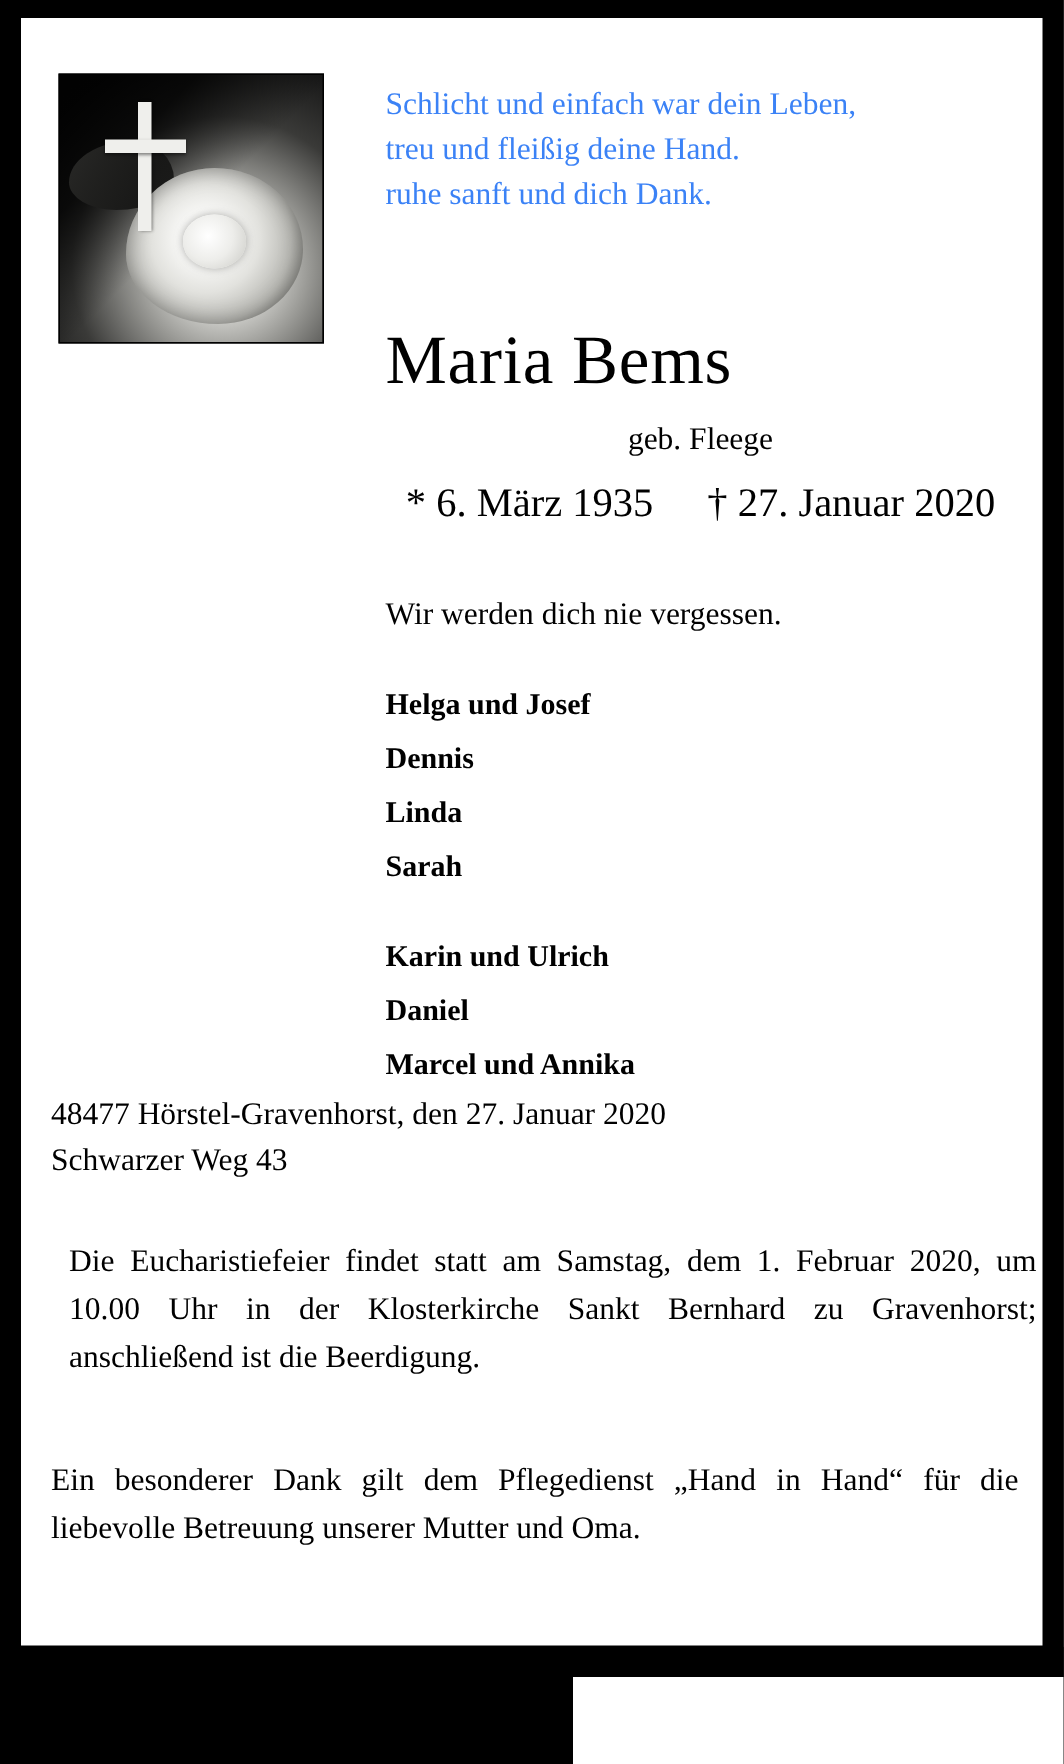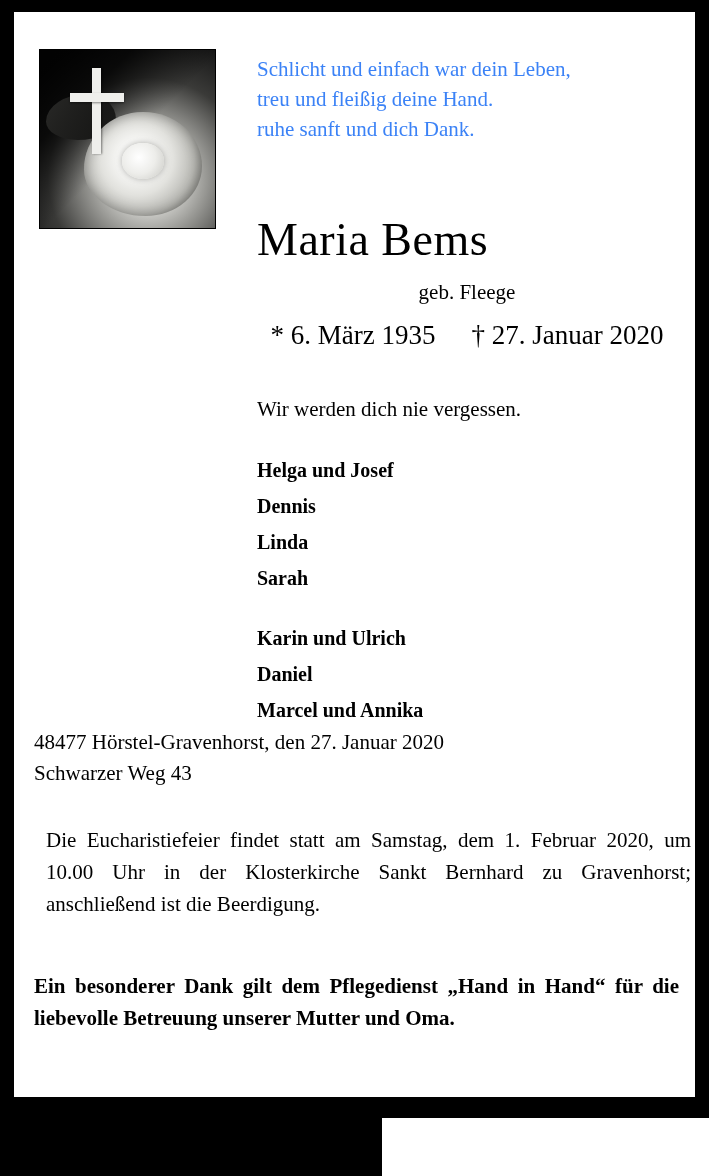--- a/index.html
+++ b/index.html
@@ -211,21 +211,20 @@
 
   .thanks {
     position: absolute;
     left: 20px;
     top: 958px;
     width: 645px;
     font-size: 21px;
     line-height: 32px;
     text-align: justify;
     text-justify: inter-word;
-    font-weight: bold;
   }
 </style>
 </head>
 <body>
 
 <div class="obituary-frame">
 
   <div class="obituary-card">
 
     <div class="memorial-image">

